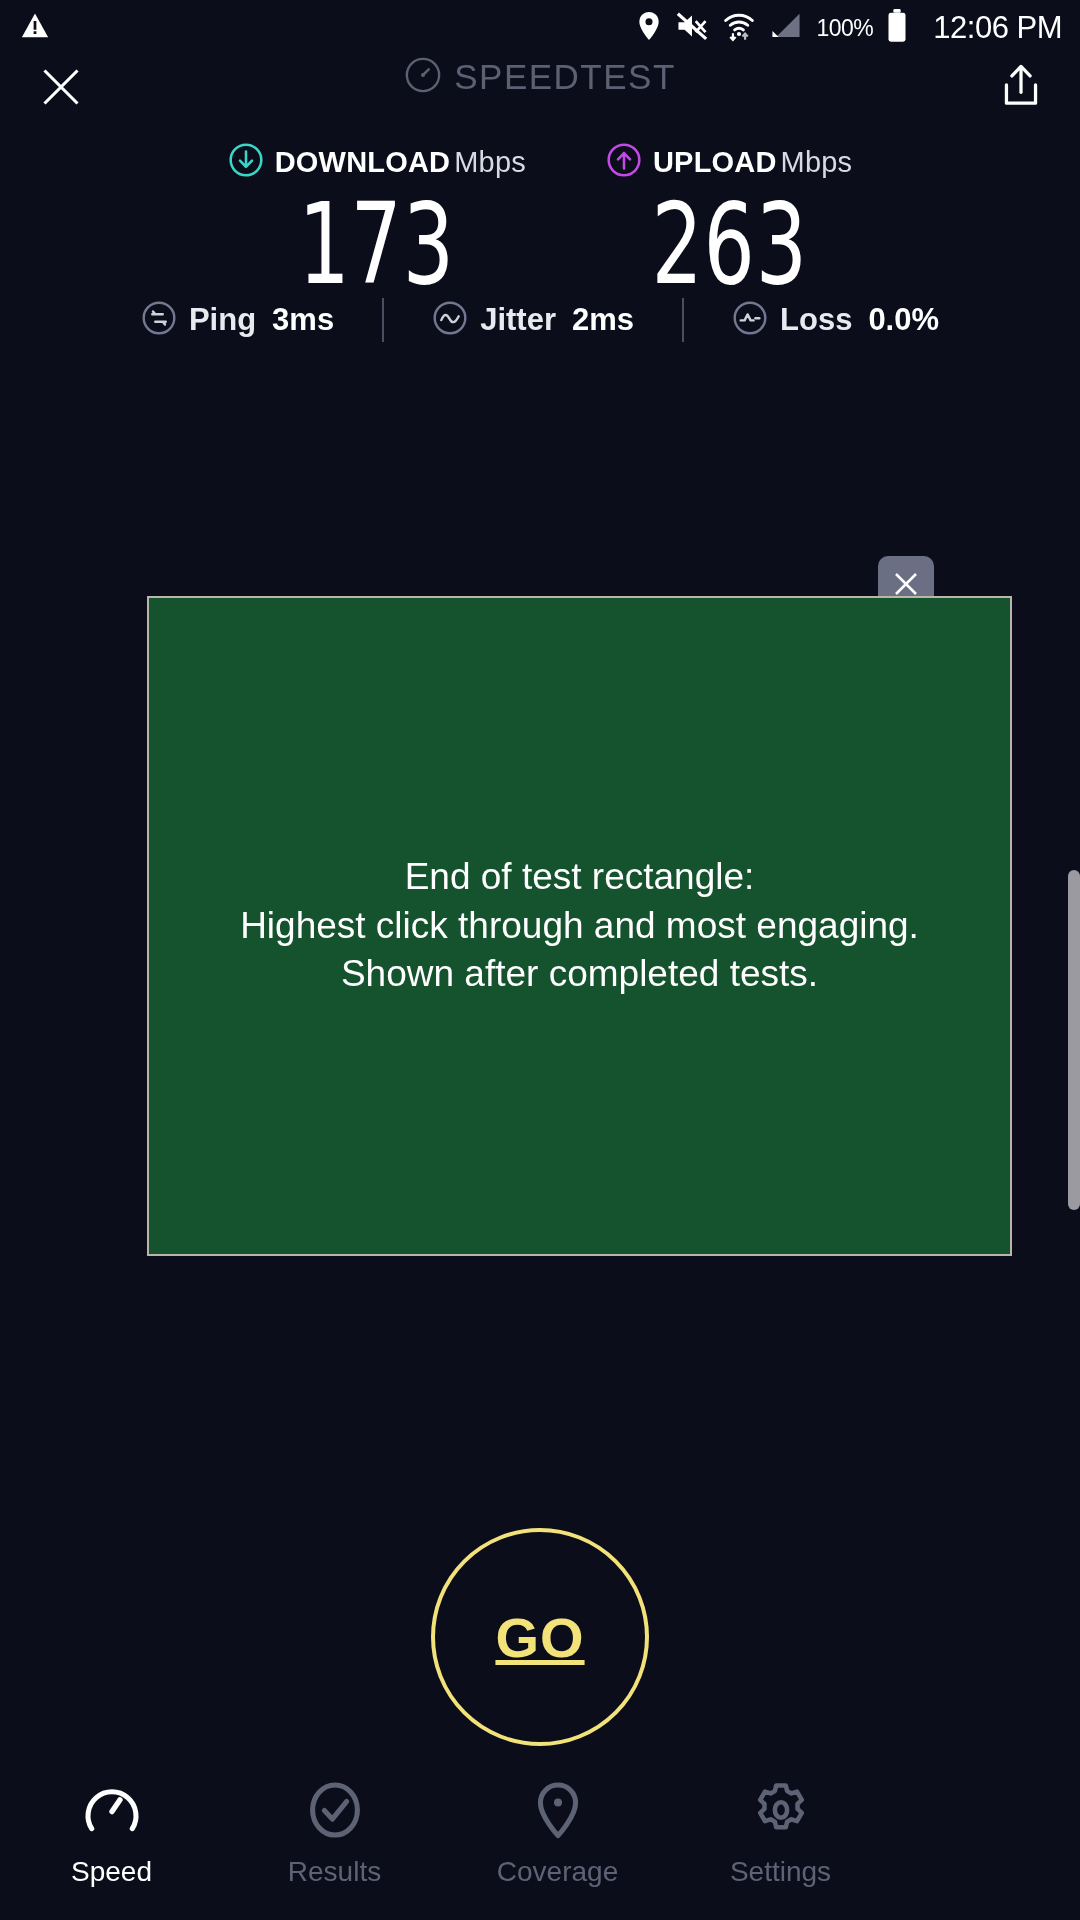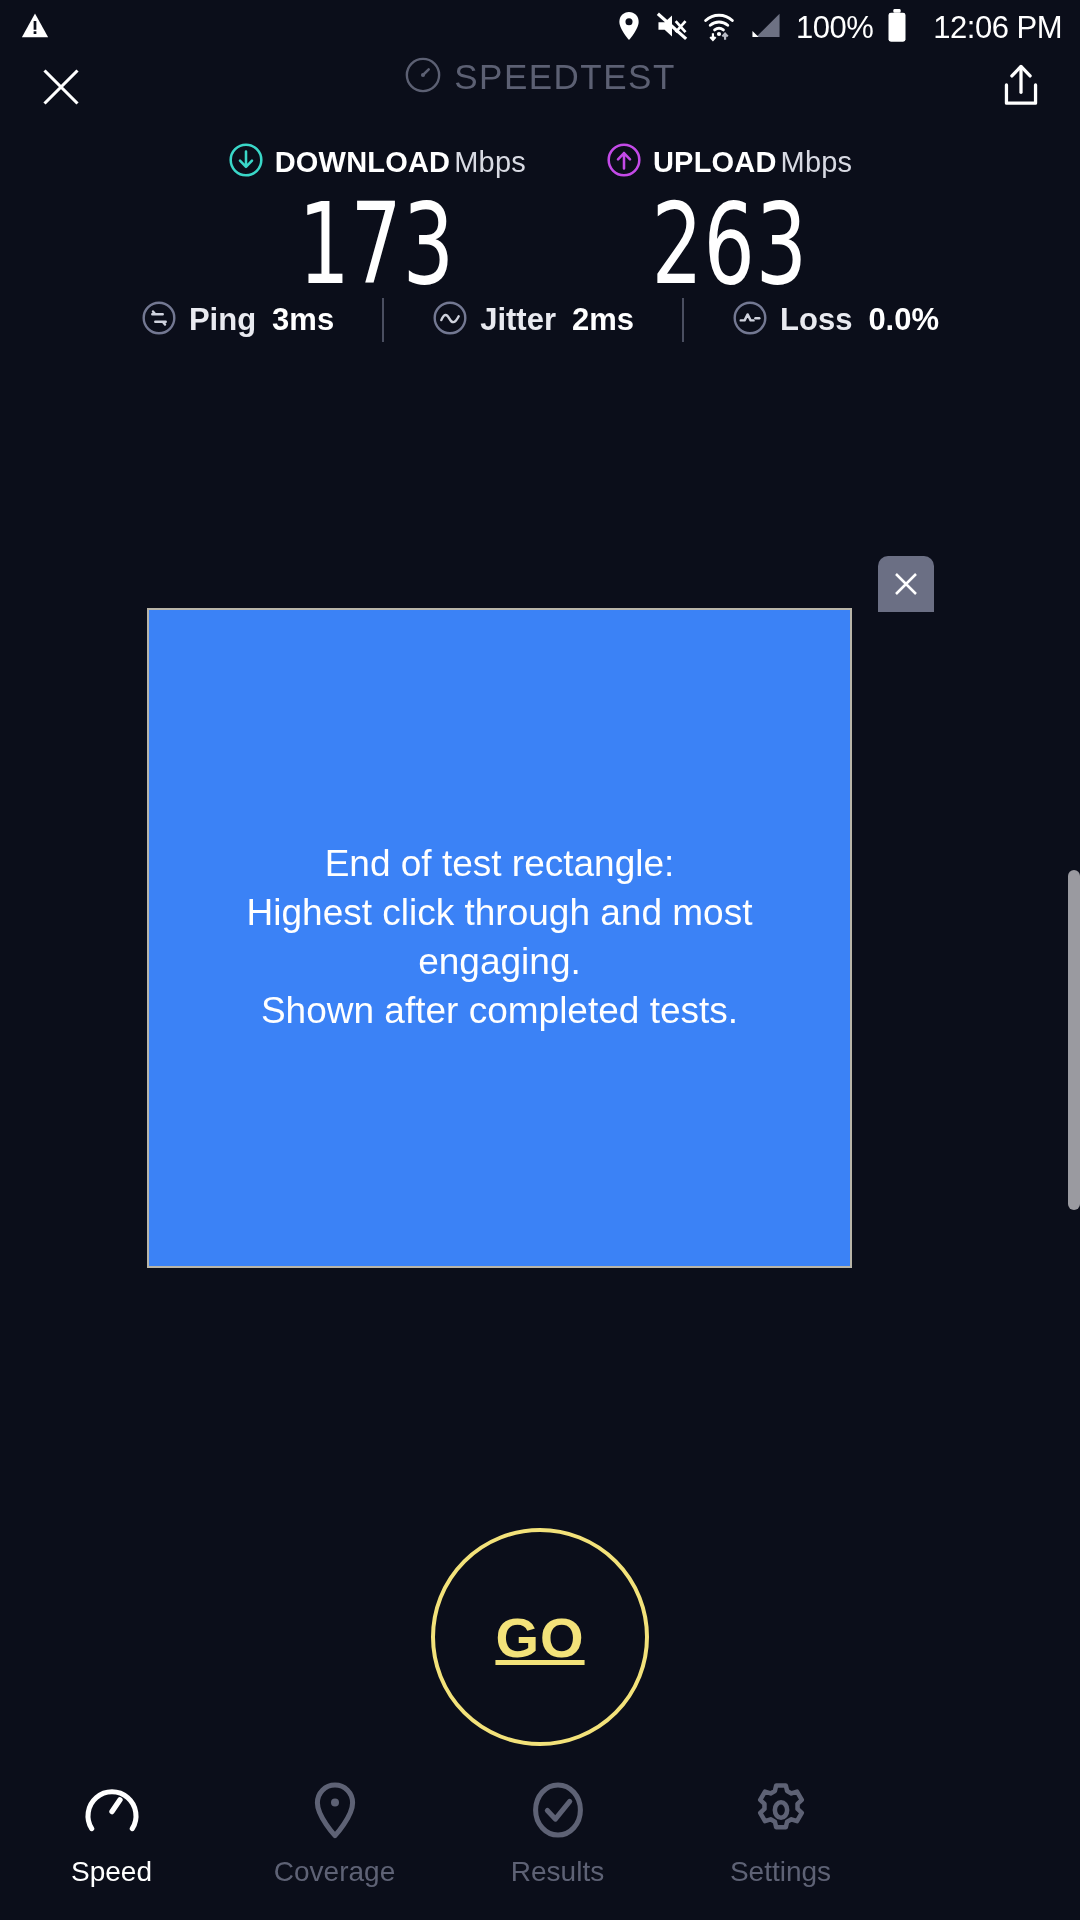--- a/index.html
+++ b/index.html
@@ -31,21 +31,21 @@
   }
   .status-left { display: flex; align-items: center; gap: 10px; }
   .status-right {
     margin-left: auto;
     display: flex;
     align-items: center;
     gap: 14px;
   }
   .status-battery-text {
     color: #ffffff;
-    font-size: 31px;
+    font-size: 23px;
     letter-spacing: -0.5px;
     font-family: "Liberation Sans", sans-serif;
   }
   .status-time {
     color: #ffffff;
     font-size: 31px;
     letter-spacing: -0.5px;
     margin-left: 12px;
   }
   .ico { display: block; }
@@ -178,25 +178,25 @@
     height: 56px;
     background: #6b6f84;
     border-radius: 10px 10px 0 0;
     display: flex;
     align-items: center;
     justify-content: center;
     cursor: pointer;
   }
   .ad-box {
     position: absolute;
-    top: 52px;
+    top: 40px;
     left: 147px;
-    width: 705px;
+    width: 865px;
     height: 660px;
-    background: #3b82f6;
+    background: #14532d;
     border: 2px solid #b9b5a8;
     display: flex;
     align-items: center;
     justify-content: center;
   }
   .ad-text {
     color: #ffffff;
     font-size: 37px;
     line-height: 1.32;
     text-align: center;
@@ -454,36 +454,36 @@
           <path d="M4.4 19 A9 9 0 1 1 19.6 19" stroke="#ffffff" stroke-width="1.9" fill="none" stroke-linecap="round"></path>
           <path d="M12 12.6 L15 8.2" stroke="#ffffff" stroke-width="2" stroke-linecap="round"></path>
         </svg>
       </span>
       <span class="nav-label">Speed</span>
     </div>
 
     <div class="nav-item">
       <span>
         <svg width="64" height="64" viewBox="0 0 24 24">
+          <ellipse cx="12" cy="12" rx="8.4" ry="9.4" stroke="#5e6275" stroke-width="1.9" fill="none"></ellipse>
+          <path d="M8 12.2 L11 15.4 L16.4 8.8" stroke="#5e6275" stroke-width="1.9" fill="none" stroke-linecap="round" stroke-linejoin="round"></path>
+        </svg>
+      </span>
+      <span class="nav-label">Results</span>
+    </div>
+
+    <div class="nav-item">
+      <span>
+        <svg width="64" height="64" viewBox="0 0 24 24">
           <path d="M12 2.6 C8.3 2.6 5.4 5.6 5.4 9.3 C5.4 14.5 12 21.6 12 21.6
                    C12 21.6 18.6 14.5 18.6 9.3 C18.6 5.6 15.7 2.6 12 2.6 Z" stroke="#5e6275" stroke-width="1.9" fill="none" stroke-linejoin="round"></path>
           <circle cx="12" cy="9.2" r="1.5" fill="#5e6275"></circle>
         </svg>
       </span>
       <span class="nav-label">Coverage</span>
-    </div>
-
-    <div class="nav-item">
-      <span>
-        <svg width="64" height="64" viewBox="0 0 24 24">
-          <ellipse cx="12" cy="12" rx="8.4" ry="9.4" stroke="#5e6275" stroke-width="1.9" fill="none"></ellipse>
-          <path d="M8 12.2 L11 15.4 L16.4 8.8" stroke="#5e6275" stroke-width="1.9" fill="none" stroke-linecap="round" stroke-linejoin="round"></path>
-        </svg>
-      </span>
-      <span class="nav-label">Results</span>
     </div>
 
     <div class="nav-item">
       <span>
         <svg width="64" height="64" viewBox="0 0 24 24">
           <path d="M10.2 2.8 h3.6 l0.5 2.1 1.6 0.9 2.1 -0.7 1.8 3.1 -1.6 1.5 0 1.9 1.6 1.5
                    -1.8 3.1 -2.1 -0.7 -1.6 0.9 -0.5 2.1 h-3.6 l-0.5 -2.1 -1.6 -0.9 -2.1 0.7
                    -1.8 -3.1 1.6 -1.5 0 -1.9 -1.6 -1.5 1.8 -3.1 2.1 0.7 1.6 -0.9 z" stroke="#5e6275" stroke-width="1.7" fill="none" stroke-linejoin="round"></path>
           <ellipse cx="12" cy="12" rx="2.3" ry="2.9" stroke="#5e6275" stroke-width="1.7" fill="none"></ellipse>
         </svg>

